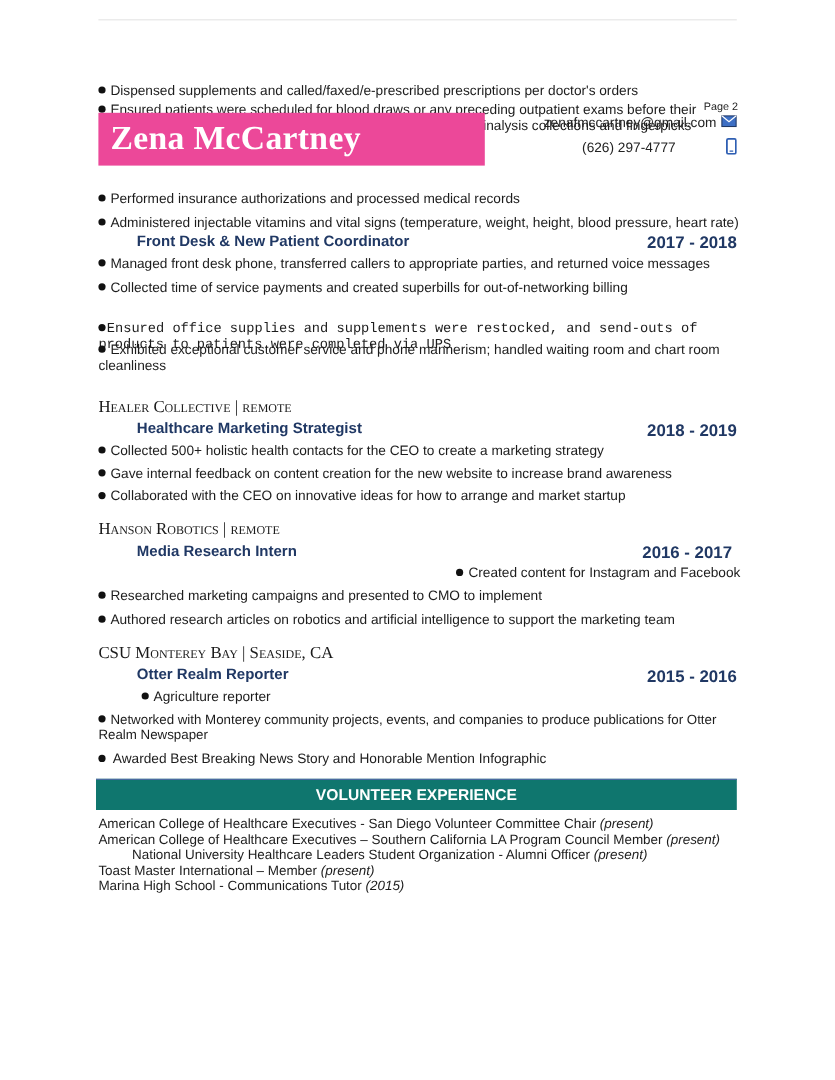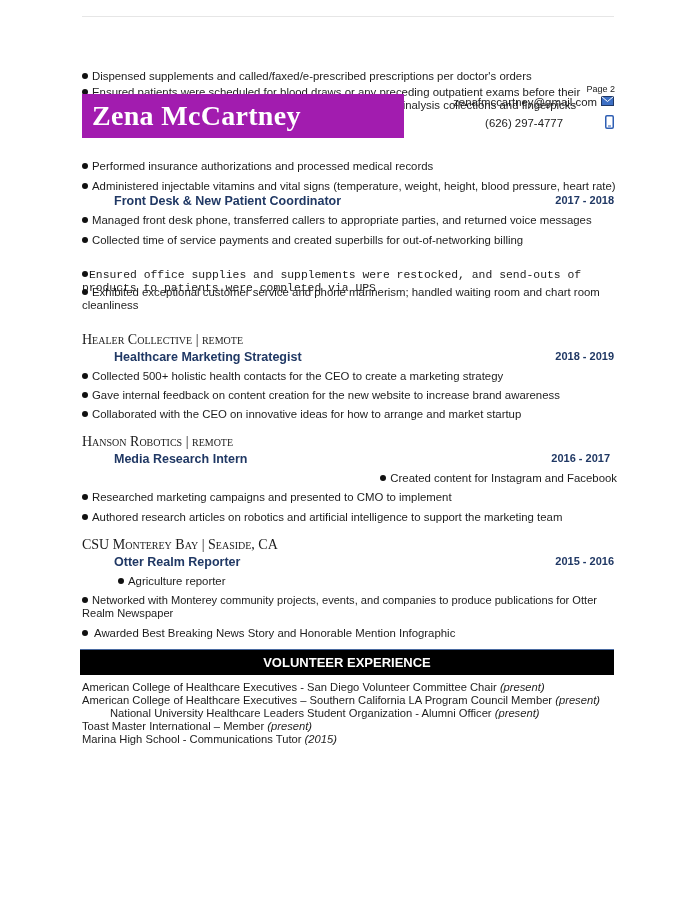--- a/index.html
+++ b/index.html
@@ -2,29 +2,29 @@
 <html><head>
 <meta charset="utf-8">
 <style>
   html, body { margin:0; padding:0; background:#ffffff; }
   body { width:696px; height:900px; position:relative; overflow:hidden;
          font-family:"Liberation Sans", sans-serif; color:#1a1a1a; }
   .page { position:absolute; left:0; top:0; width:696px; height:900px; }
   .top-rule { position:absolute; left:82px; right:82px; top:16px; height:1px; background:#e6e6e6; }
   .bullet { font-size:11.4px; line-height:13.4px; color:#1c1c1c; position:absolute; left:82px; width:535px; }
   .bullet .dot { display:inline-block; width:6px; height:6px; border-radius:50%; background:#111; margin-right:4px; vertical-align:1px; }
-  .name-box { position:absolute; left:82px; top:94px; width:322px; height:44px; background:#a21caf; }
+  .name-box { position:absolute; left:82px; top:94px; width:322px; height:44px; background:#ec4899; }
   .name-text { position:absolute; left:10px; top:6px; font-family:"Liberation Serif", serif; font-weight:bold; font-size:28px; color:#ffffff; letter-spacing:0.3px; }
   .page-num { position:absolute; right:81px; top:84px; font-size:9px; color:#222; }
   .contact { position:absolute; right:82px; font-size:11.4px; color:#222; display:flex; align-items:center; }
   .contact .icon { margin-left:4px; display:inline-block; }
   .job-title { position:absolute; left:82px; font-size:12.5px; font-weight:bold; color:#203864;padding-left:32px; }
-  .job-date { position:absolute; right:82px; font-size:11px; font-weight:bold; color:#203864; }
+  .job-date { position:absolute; right:82px; font-size:14px; font-weight:bold; color:#203864; }
   .employer { position:absolute; left:82px; font-family:"Liberation Serif", serif; font-size:14px; color:#1a1a1a; font-variant:small-caps; }
-  .section-bar { position:absolute; left:80px; width:534px; top:649px; height:25px; background:#000000; border-top:1px solid #4a6aa0; }
+  .section-bar { position:absolute; left:80px; width:534px; top:649px; height:25px; background:#0f766e; border-top:1px solid #4a6aa0; }
   .section-bar span { display:block; text-align:center; color:#fff; font-weight:bold; font-size:13px; line-height:25px; }
   .vol { position:absolute; left:82px; font-size:11.2px; line-height:13px; color:#1c1c1c; }
   .vol i { font-style:italic; }
 </style>
 </head>
 <body>
 
 <div class="page">
   <div class="top-rule"></div>
 

